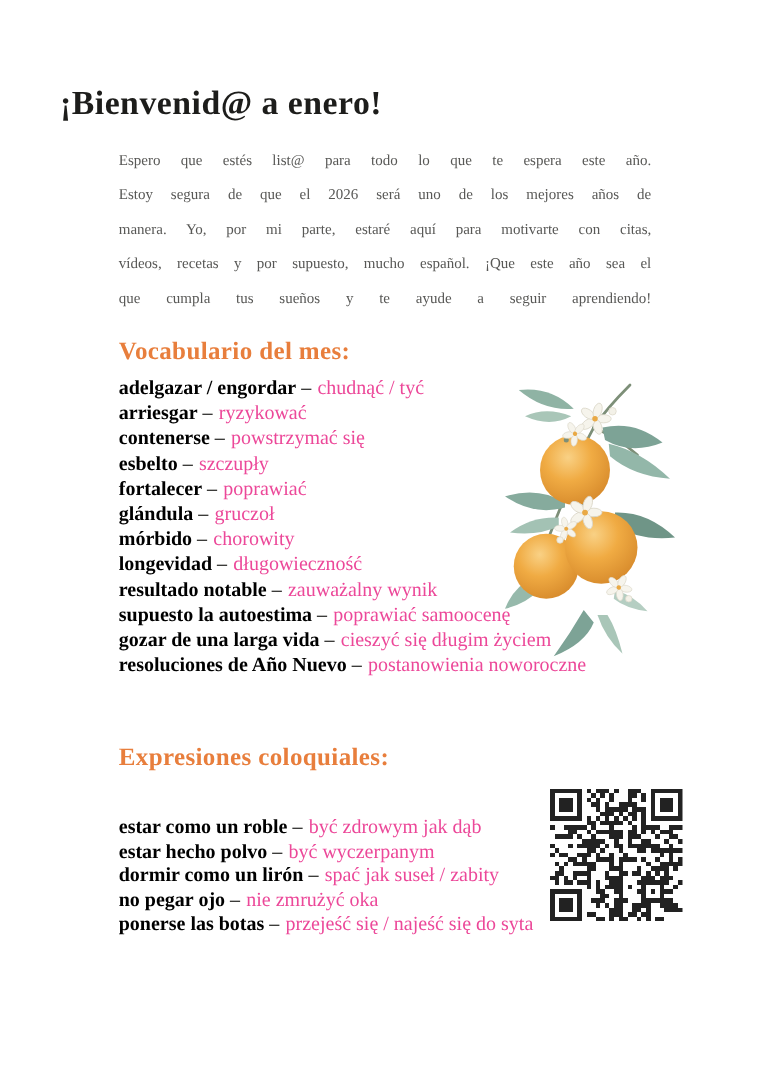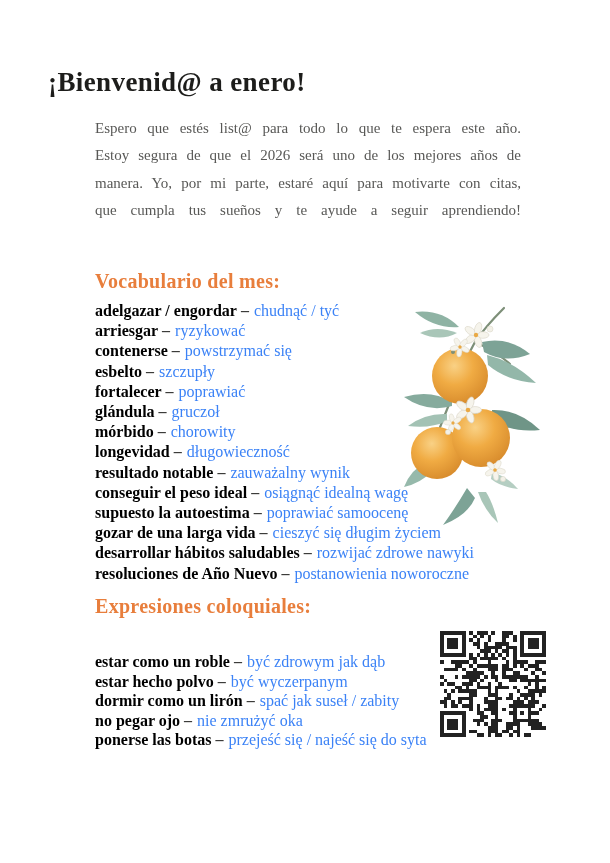--- a/index.html
+++ b/index.html
@@ -6,55 +6,56 @@
   .page{
     position:relative;width:610px;height:863px;margin:0 auto;background:#ffffff;
     overflow:hidden;font-family:"Liberation Serif","DejaVu Serif",serif;
   }
   .title{
     position:absolute;top:67px;left:0;width:610px;text-align:left;
     font-size:27px;font-weight:700;color:#1d1d1b;letter-spacing:.4px;padding-left:48px;
   }
   .intro{
     position:absolute;left:95px;top:115px;width:426px;
-    font-size:15px;line-height:27.4px;color:#58585
+    font-size:12px;line-height:27.4px;color:#58585
 6;
   }
   .intro{color:#585856;}
   .intro .line{text-align:justify;text-align-last:justify;-moz-text-align-last:justify;}
   .sec-heading{
     position:absolute;font-size:20px;font-weight:700;color:#e87e3c;letter-spacing:.3px;
   }
   .h-vocab{left:95px;top:270px;}
   .h-expr{left:95px;top:595px;}
   .word-list{position:absolute;left:95px;font-size:16px;white-space:nowrap;}
   .vocab-list{top:301px;line-height:20.2px;}
   .expr-list{top:652px;line-height:19.5px;}
   .term{font-weight:700;color:#000000;}
   .dash{font-weight:700;color:#3c3c3a;margin:0 5px 0 4px;}
-  .trans{color:#3b82f6;}
+  .trans{color:#ec4899;}
   .branch{position:absolute;left:397px;top:302px;width:160px;height:230px;}
   .qr{position:absolute;left:440px;top:631px;width:106px;height:106px;}
 </style>
 </head>
 <body>
 
 <div class="page">
 
   <div class="title">¡Bienvenid@ a enero!</div>
 
   <div class="intro">
 
       <div class="line">Espero que estés list@ para todo lo que te espera este año.</div>
 
       <div class="line">Estoy segura de que el 2026 será uno de los mejores años de</div>
 
 
       <div class="line">manera. Yo, por mi parte, estaré aquí para motivarte con citas,</div>
 
+      <div class="line">vídeos, recetas y por supuesto, mucho español. ¡Que este año sea el</div>
 
       <div class="line">que cumpla tus sueños y te ayude a seguir aprendiendo!</div>
     </div>
 
   <div class="sec-heading h-vocab">Vocabulario del mes:</div>
 
   <div class="word-list vocab-list">
 
       <div class="entry"><span class="term">adelgazar / engordar</span><span class="dash">–</span><span class="trans">chudnąć / tyć</span></div>
 
@@ -68,27 +69,25 @@
       <div class="entry"><span class="term">fortalecer</span><span class="dash">–</span><span class="trans">poprawiać</span></div>
 
       <div class="entry"><span class="term">glándula</span><span class="dash">–</span><span class="trans">gruczoł</span></div>
 
       <div class="entry"><span class="term">mórbido</span><span class="dash">–</span><span class="trans">chorowity</span></div>
 
       <div class="entry"><span class="term">longevidad</span><span class="dash">–</span><span class="trans">długowieczność</span></div>
 
       <div class="entry"><span class="term">resultado notable</span><span class="dash">–</span><span class="trans">zauważalny wynik</span></div>
 
-      <div class="entry"><span class="term">conseguir el peso ideal</span><span class="dash">–</span><span class="trans">osiągnąć idealną wagę</span></div>
 
       <div class="entry"><span class="term">supuesto la autoestima</span><span class="dash">–</span><span class="trans">poprawiać samoocenę</span></div>
 
       <div class="entry"><span class="term">gozar de una larga vida</span><span class="dash">–</span><span class="trans">cieszyć się długim życiem</span></div>
 
-      <div class="entry"><span class="term">desarrollar hábitos saludables</span><span class="dash">–</span><span class="trans">rozwijać zdrowe nawyki</span></div>
 
       <div class="entry"><span class="term">resoluciones de Año Nuevo</span><span class="dash">–</span><span class="trans">postanowienia noworoczne</span></div>
     </div>
 
   <div class="sec-heading h-expr">Expresiones coloquiales:</div>
 
   <div class="word-list expr-list">
 
       <div class="entry"><span class="term">estar como un roble</span><span class="dash">–</span><span class="trans">być zdrowym jak dąb</span></div>
 

